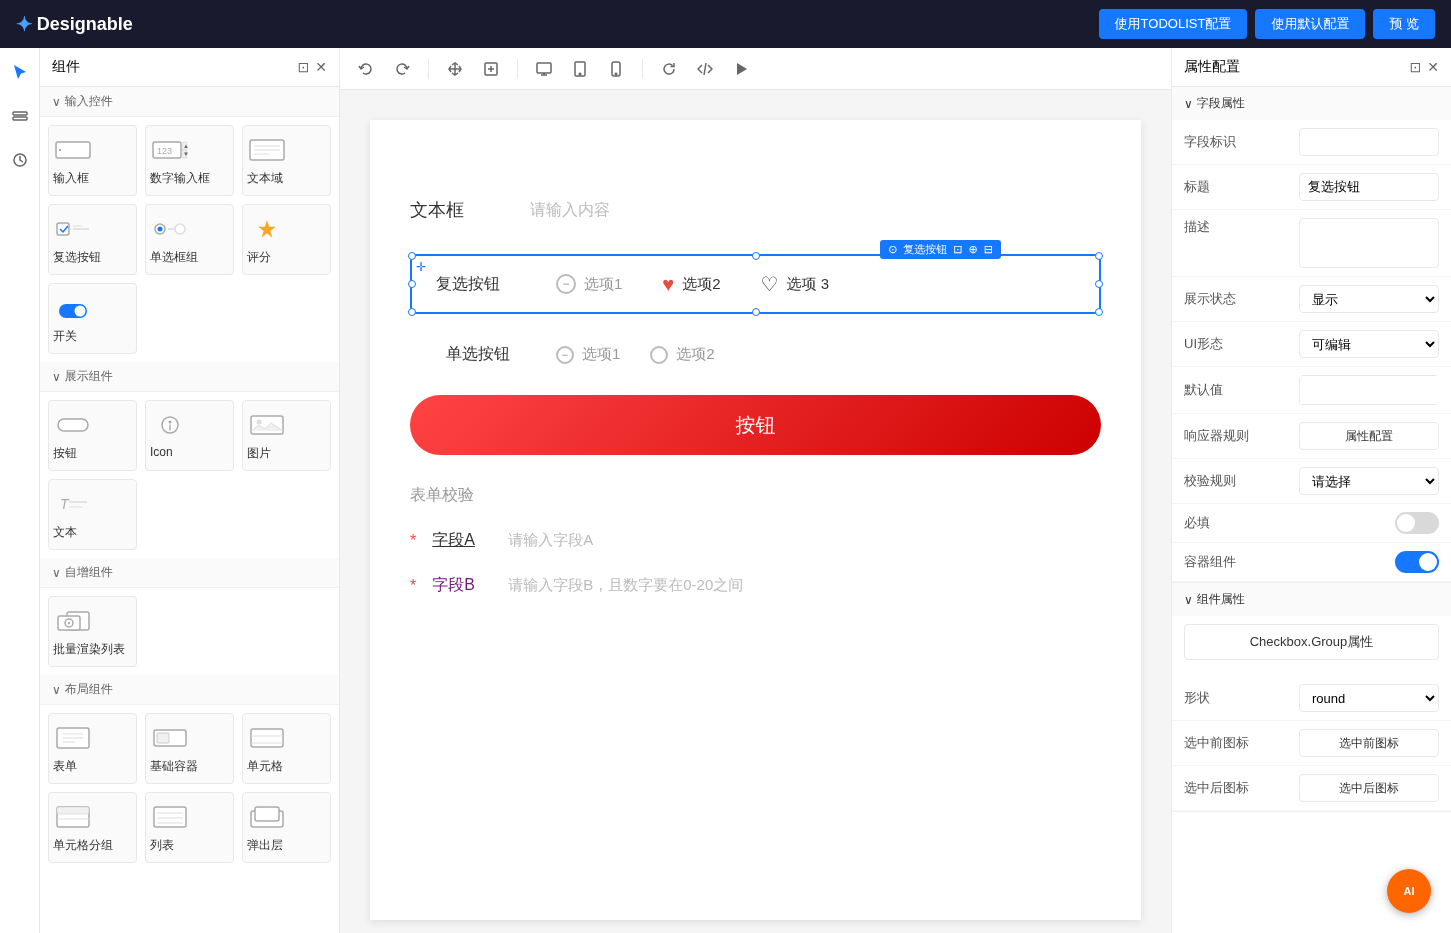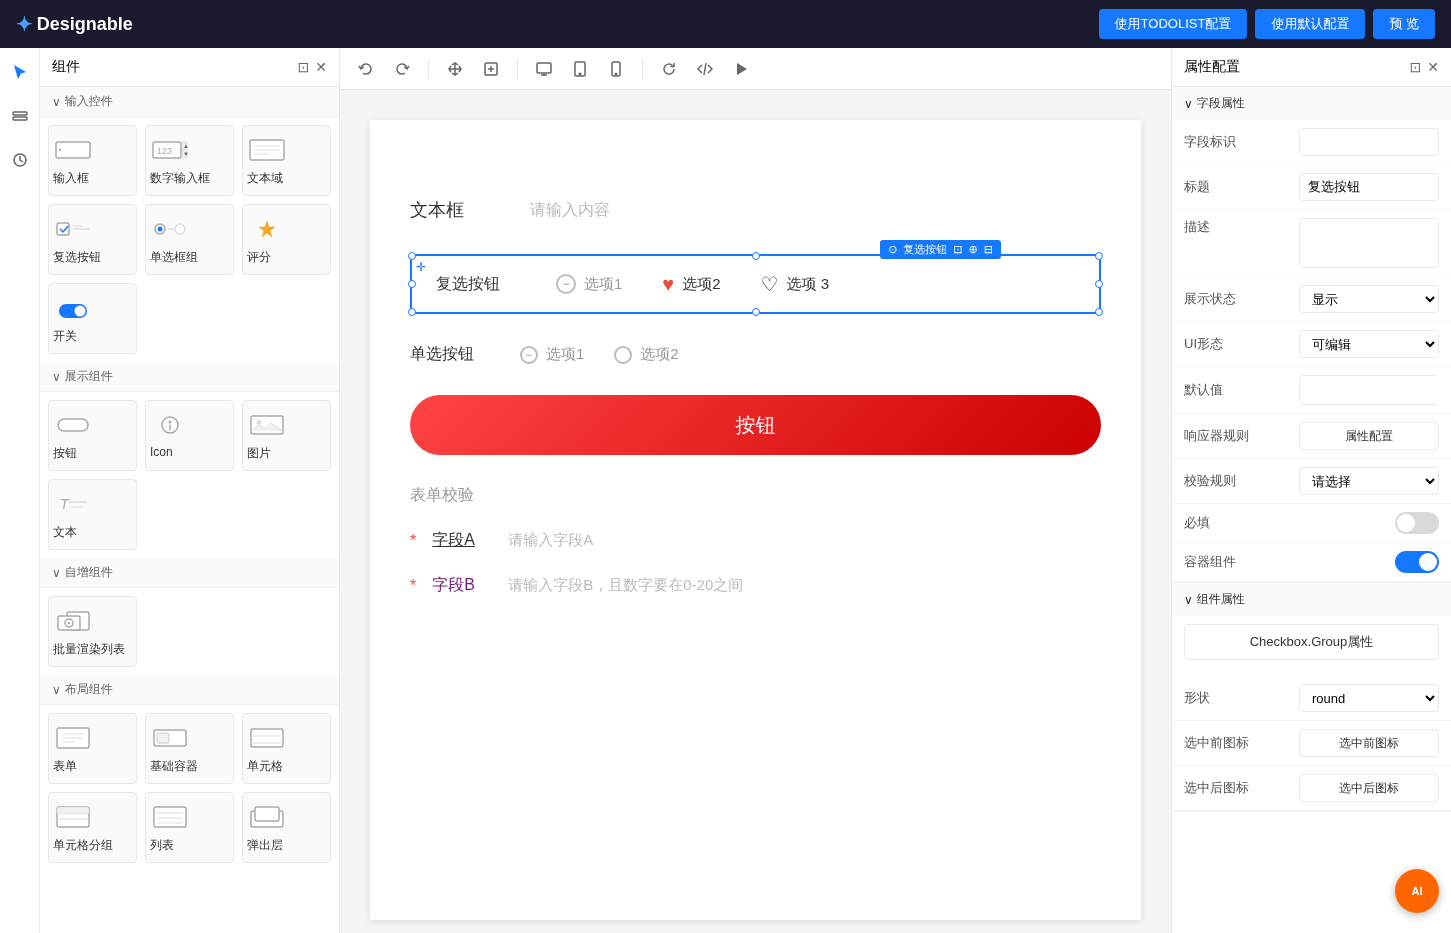--- a/index.html
+++ b/index.html
@@ -188,20 +188,21 @@
       max-width: 900px;
       box-shadow: 0 2px 8px rgba(0,0,0,0.1);
     }
 
     
     .radio-group-row {
       display: flex;
       align-items: center;
       gap: 30px;
       margin-bottom: 30px;
+      margin-left: 36px;
     }
 
     
     .big-button {
       width: 100%;
       height: 60px;
       background: linear-gradient(135deg, #ff4444 0%, #cc0000 100%);
       border: none;
       border-radius: 30px;
       color: white;
@@ -356,21 +357,21 @@
       height: 28px;
       border: none;
       padding: 0 8px;
       font-size: 13px;
       outline: none;
     }
 
     .ai-badge {
       position: fixed;
       bottom: 20px;
-      right: 12px;
+      right: 20px;
       width: 44px;
       height: 44px;
       background: #ff6600;
       border-radius: 50%;
       display: flex;
       align-items: center;
       justify-content: center;
       color: white;
       font-size: 11px;
       font-weight: bold;

